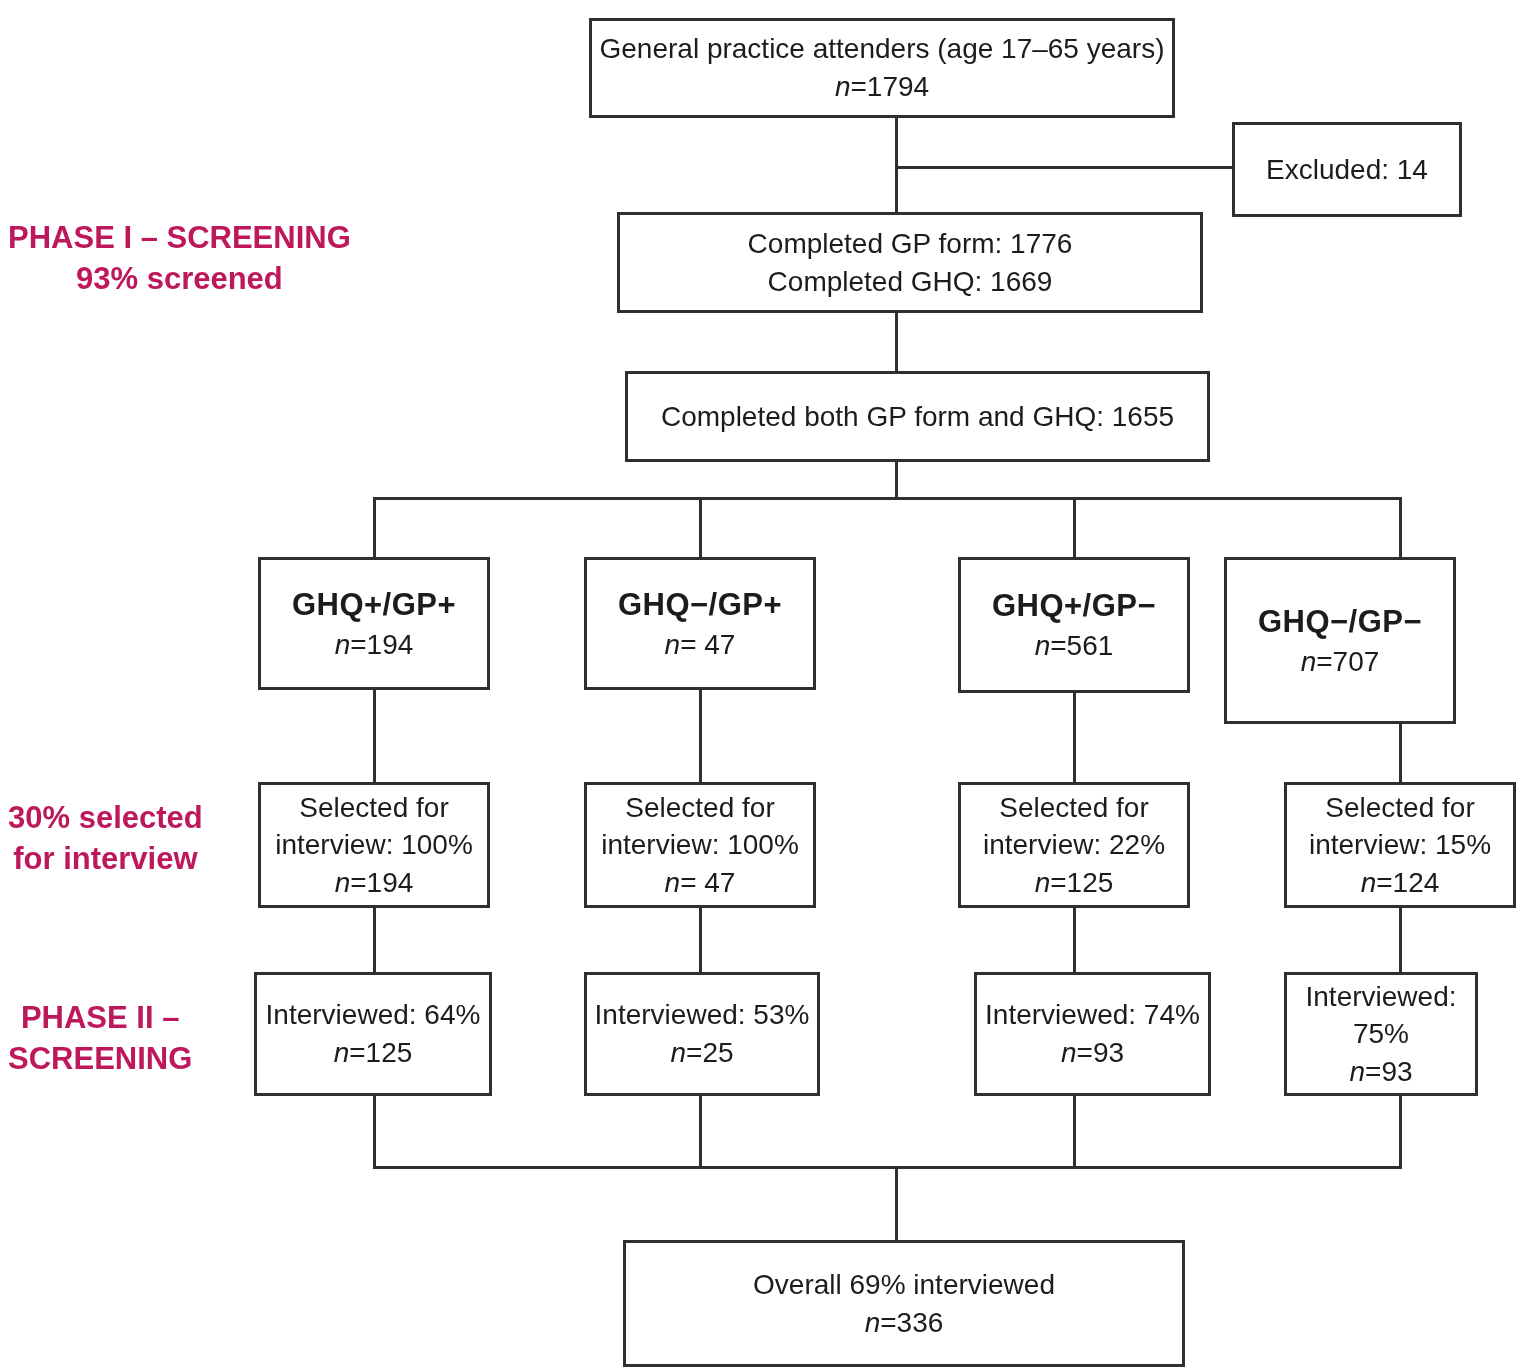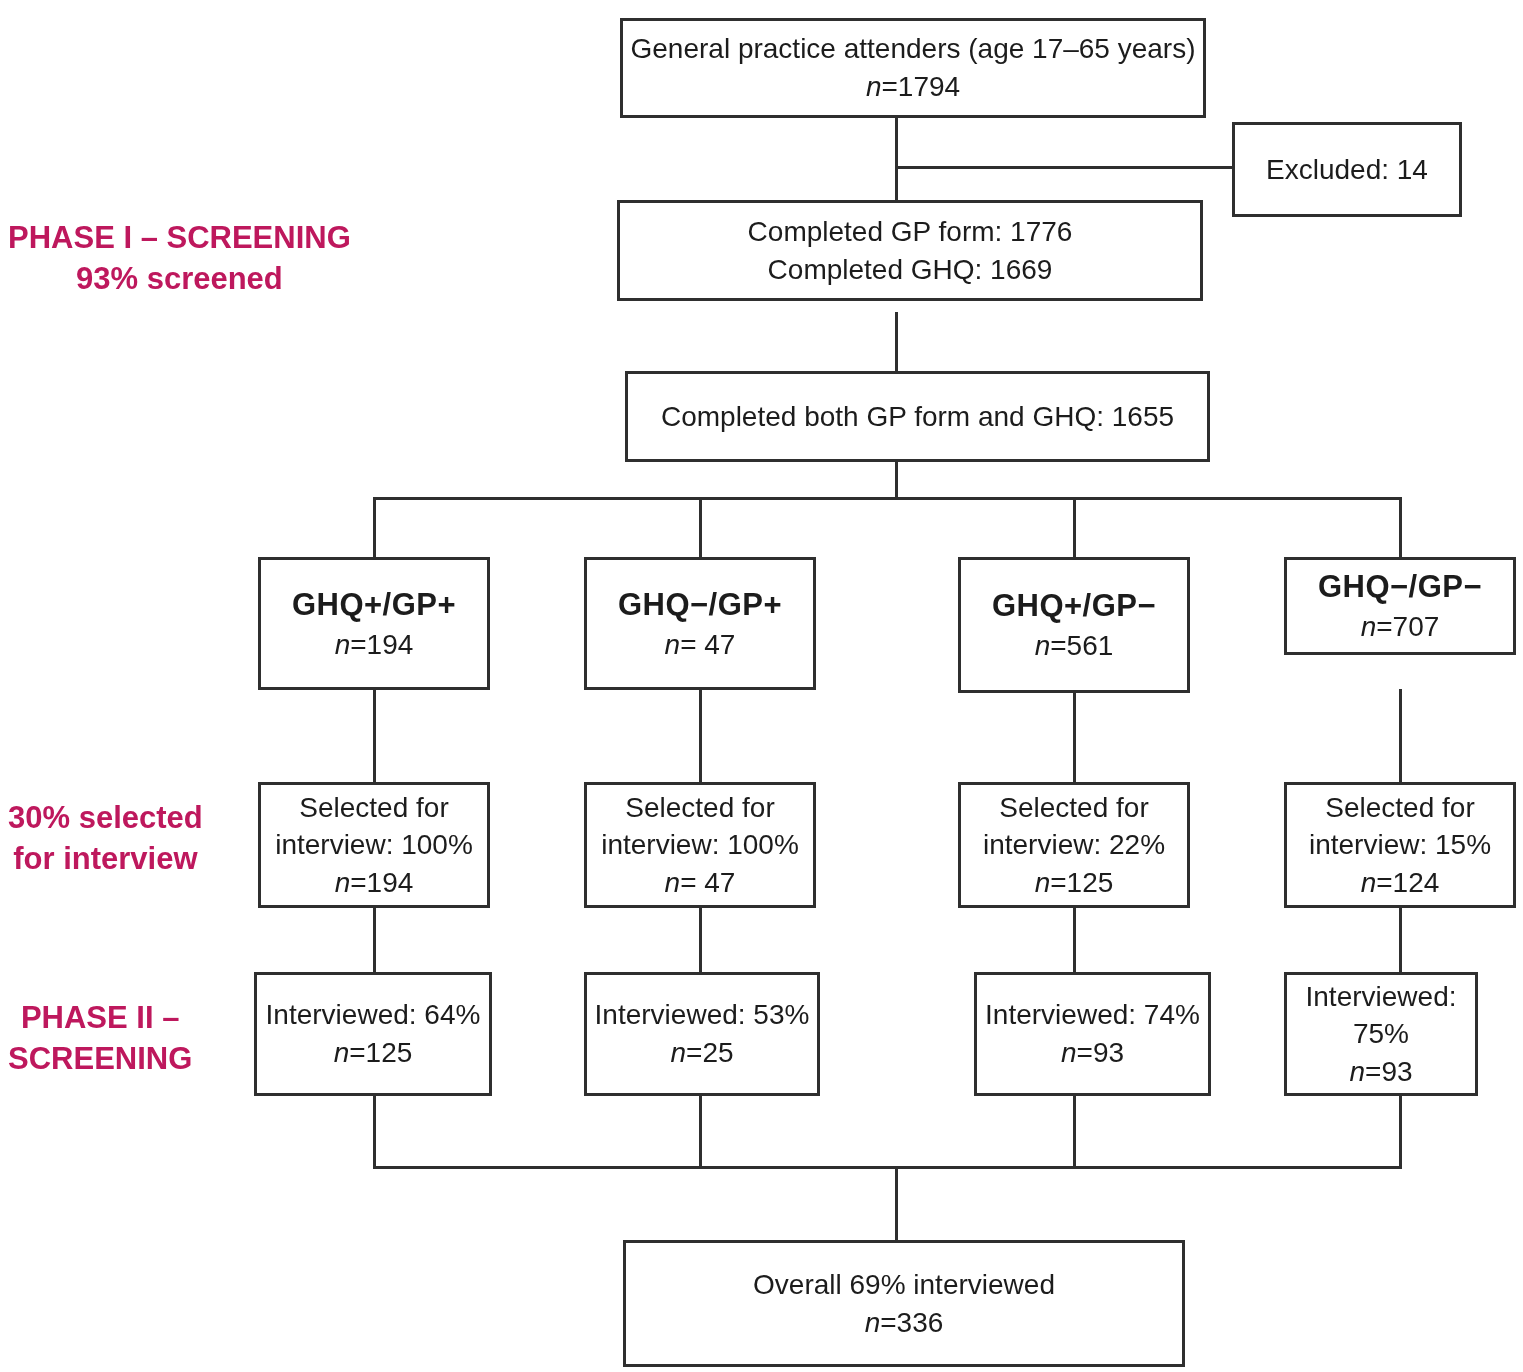--- a/index.html
+++ b/index.html
@@ -66,51 +66,51 @@
   </div>
   <div class="side-label" style="left:8px; top:798px;">
     <span class="boxline">30% selected</span>
     <span class="boxline">for interview</span>
   </div>
   <div class="side-label" style="left:8px; top:998px;">
     <span class="boxline">PHASE II –</span>
     <span class="boxline">SCREENING</span>
   </div>
 
-  <div class="box" style="left:620px; top:18px; width:586px; height:100px;">
+  <div class="box" style="left:589px; top:18px; width:586px; height:100px;">
     <span class="boxline">General practice attenders (age 17–65 years)</span>
     <span class="boxline"><span class="nvar">n</span><span>=1794</span></span>
   </div>
 
   <div class="box" style="left:1232px; top:122px; width:230px; height:95px;">
     <span class="boxline">Excluded: 14</span>
   </div>
 
-  <div class="box" style="left:617px; top:200px; width:586px; height:101px;">
+  <div class="box" style="left:617px; top:212px; width:586px; height:101px;">
     <span class="boxline">Completed GP form: 1776</span>
     <span class="boxline">Completed GHQ: 1669</span>
   </div>
 
   <div class="box" style="left:625px; top:371px; width:585px; height:91px;">
     <span class="boxline">Completed both GP form and GHQ: 1655</span>
   </div>
 
   <div class="box" style="left:258px; top:557px; width:232px; height:133px;">
     <span class="boxline group-title">GHQ+/GP+</span>
     <span class="boxline"><span class="nvar">n</span><span>=194</span></span>
   </div>
   <div class="box" style="left:584px; top:557px; width:232px; height:133px;">
     <span class="boxline group-title">GHQ−/GP+</span>
     <span class="boxline"><span class="nvar">n</span><span>= 47</span></span>
   </div>
   <div class="box" style="left:958px; top:557px; width:232px; height:136px;">
     <span class="boxline group-title">GHQ+/GP−</span>
     <span class="boxline"><span class="nvar">n</span><span>=561</span></span>
   </div>
-  <div class="box" style="left:1284px; top:557px; width:232px; height:98px;">
+  <div class="box" style="left:1224px; top:557px; width:232px; height:167px;">
     <span class="boxline group-title">GHQ−/GP−</span>
     <span class="boxline"><span class="nvar">n</span><span>=707</span></span>
   </div>
 
   <div class="box" style="left:258px; top:782px; width:232px; height:126px;">
     <span class="boxline">Selected for</span>
     <span class="boxline">interview: 100%</span>
     <span class="boxline"><span class="nvar">n</span><span>=194</span></span>
   </div>
   <div class="box" style="left:584px; top:782px; width:232px; height:126px;">

